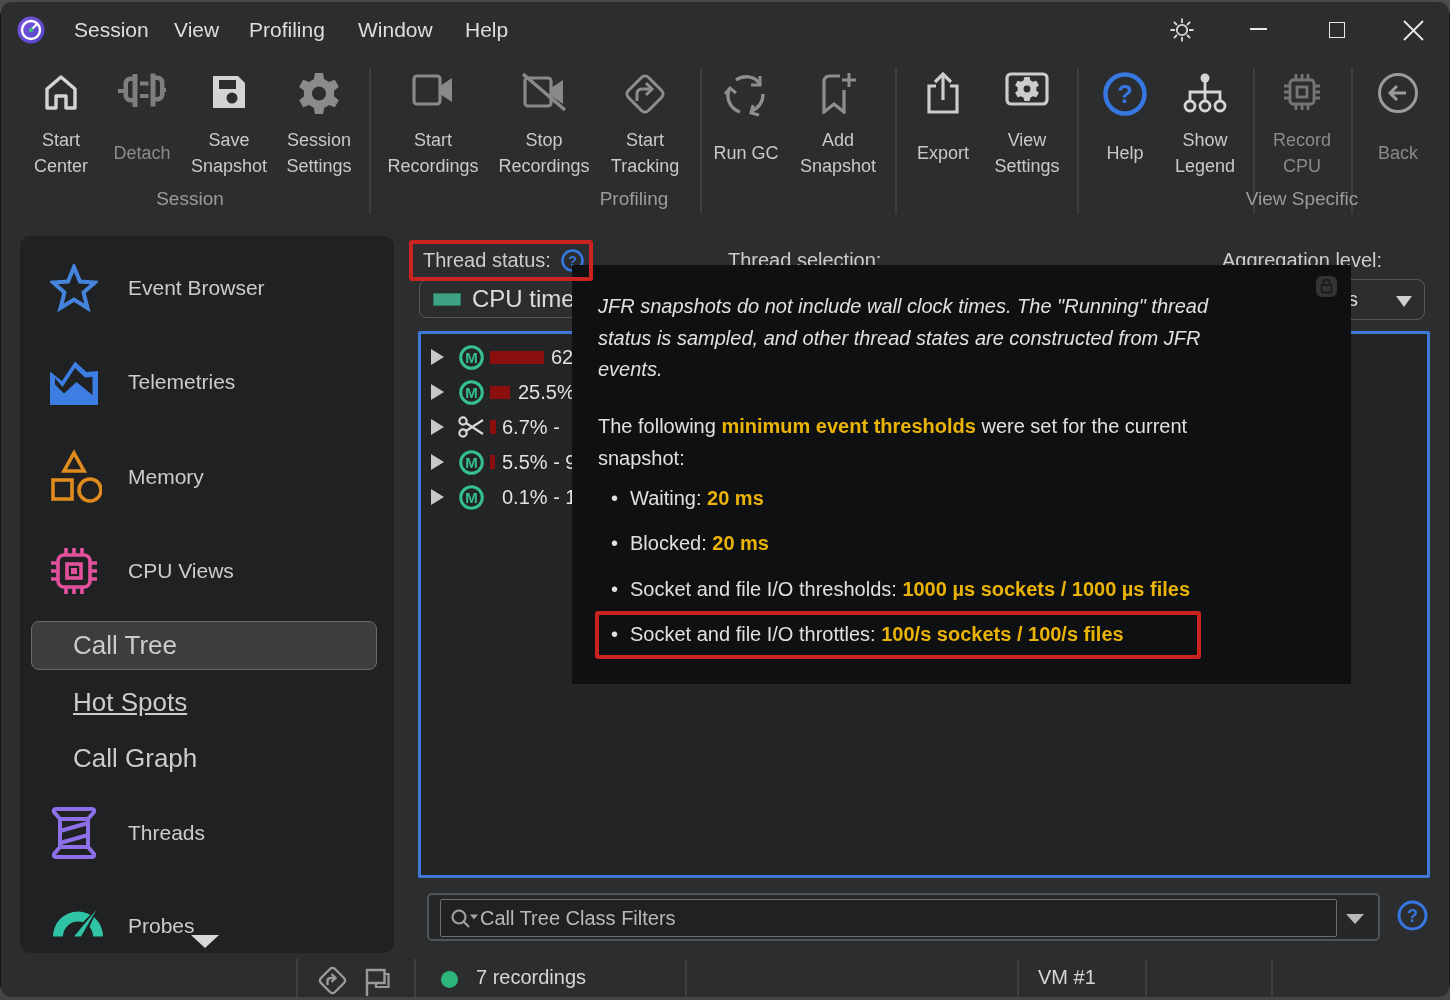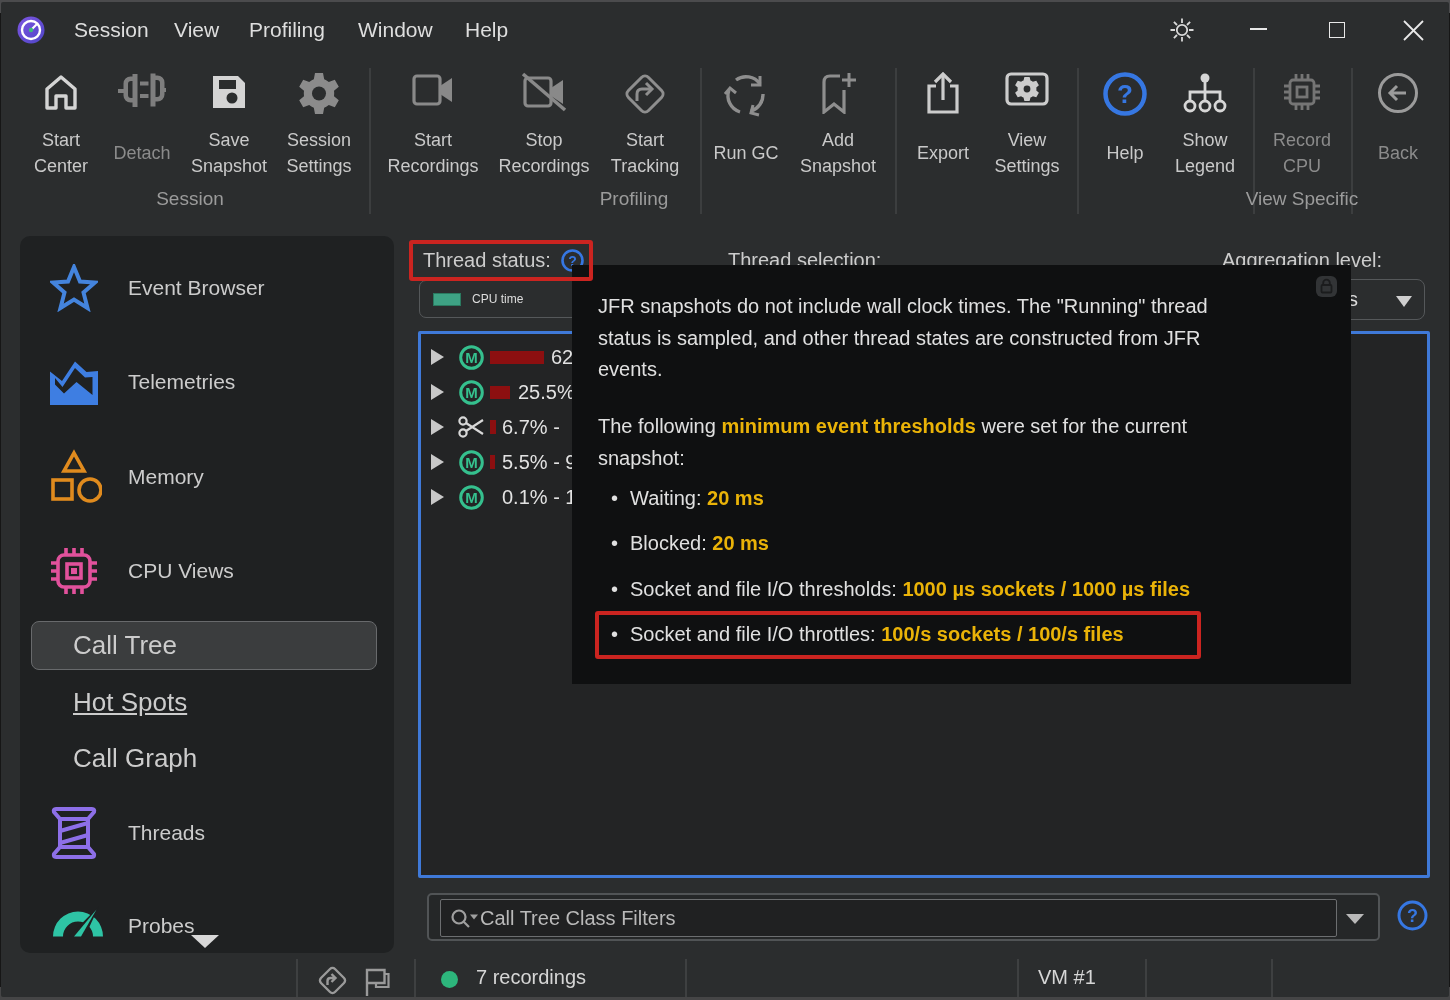--- a/index.html
+++ b/index.html
@@ -1,19 +1,19 @@
 <!DOCTYPE html>
 <html><head>
 <meta charset="utf-8">
 <style>
   * { margin:0; padding:0; box-sizing:border-box; }
   html,body { width:1450px; height:1000px; background:#161616; overflow:hidden; position:relative;
     font-family:"Liberation Sans", sans-serif; }
   .win { position:absolute; left:1px; top:2px; width:1448px; height:995px;
-    background:#2b2d2e; border-radius:2px; overflow:hidden; }
+    background:#2b2d2e; border-radius:10px; overflow:hidden; }
   .abs { position:absolute; }
 
   
   .menu { position:absolute; top:0; height:56px; line-height:56px; color:#dedede; font-size:21px; }
 
   
   .tbtn { position:absolute; width:130px; text-align:center; color:#c9c9c9; font-size:18px; }
   .tbtn .l1 { position:absolute; width:100%; top:126px; height:24px; line-height:24px; }
   .tbtn .l2 { position:absolute; width:100%; top:152px; height:24px; line-height:24px; }
   .tbtn svg { position:absolute; left:50%; transform:translateX(-50%); top:70px; }
@@ -332,21 +332,21 @@
       <circle cx="11.5" cy="11.5" r="10" fill="none" stroke="#3677e2" stroke-width="2.6"></circle>
       <text x="11.5" y="16.5" text-anchor="middle" font-size="14" font-weight="bold" fill="#3677e2" font-family="Liberation Sans">?</text>
     </svg>
   </div>
   <div class="abs" style="left:408px; top:238px; width:184px; height:41px; border:4px solid #cb2420; border-radius:3px; z-index:6;"></div>
   <div class="hdr" style="left:727px;">Thread selection:</div>
   <div class="hdr" style="left:1221px;">Aggregation level:</div>
 
   <div class="abs" style="left:418px; top:278px; width:310px; height:38px; border:1.5px solid #55585a; border-radius:7px;">
     <div class="abs" style="left:13px; top:12px; width:28px; height:13px; background:#3ea284; border:1px solid #2a7a60;"></div>
-    <div class="abs" style="left:52px; top:0; height:36px; line-height:36px; color:#dddddd; font-size:12px;">CPU time</div>
+    <div class="abs" style="left:52px; top:0; height:36px; line-height:36px; color:#dddddd; font-size:24px;">CPU time</div>
   </div>
 
   <div class="abs" style="left:1256px; top:277px; width:168px; height:41px; border:1.5px solid #55585a; border-radius:8px;">
     <div class="abs" style="right:66px; top:0; height:39px; line-height:39px; color:#dddddd; font-size:20px;">Methods</div>
     <div class="abs" style="right:12px; top:16px; width:0; height:0; border-left:8px solid transparent; border-right:8px solid transparent; border-top:11px solid #cfcfcf;"></div>
   </div>
 
   <div class="panel">
     <div class="row" style="top:11px;">
       <div class="abs" style="left:10px; top:4px; width:0; height:0; border-top:8px solid transparent; border-bottom:8px solid transparent; border-left:13px solid #c8c8c8;"></div>
@@ -395,21 +395,21 @@
     </div>
   </div>
 
   <div class="tooltip">
     <div class="abs" style="right:14px; top:11px; width:21px; height:21px; background:#323436; border-radius:6px;">
       <svg width="21" height="21" viewBox="0 0 21 21" fill="none" stroke="#1b1c1d" stroke-width="1.8">
         <rect x="5.5" y="9" width="10" height="7.5" rx="1"></rect>
         <path d="M7.2 9 L7.2 7 A3.3 3.3 0 0 1 13.8 7 L13.8 9"></path>
       </svg>
     </div>
-    <div class="tt" style="top:26px;">JFR snapshots do not include wall clock times. The "Running" thread status is sampled, and other thread states are constructed from JFR events.</div>
+    <div class="tt" style="top:26px;font-style:italic;">JFR snapshots do not include wall clock times. The "Running" thread status is sampled, and other thread states are constructed from JFR events.</div>
     <div class="tt" style="top:146px;">The following <b>minimum event thresholds</b> were set for the current snapshot:</div>
     <div class="bullet" style="top:222px;">
         <span class="bdot">•</span>
         <span class="btxt">Waiting: <b>20 ms</b></span>
       </div>
     <div class="bullet" style="top:267px;">
         <span class="bdot">•</span>
         <span class="btxt">Blocked: <b>20 ms</b></span>
       </div>
     <div class="bullet" style="top:313px;">

